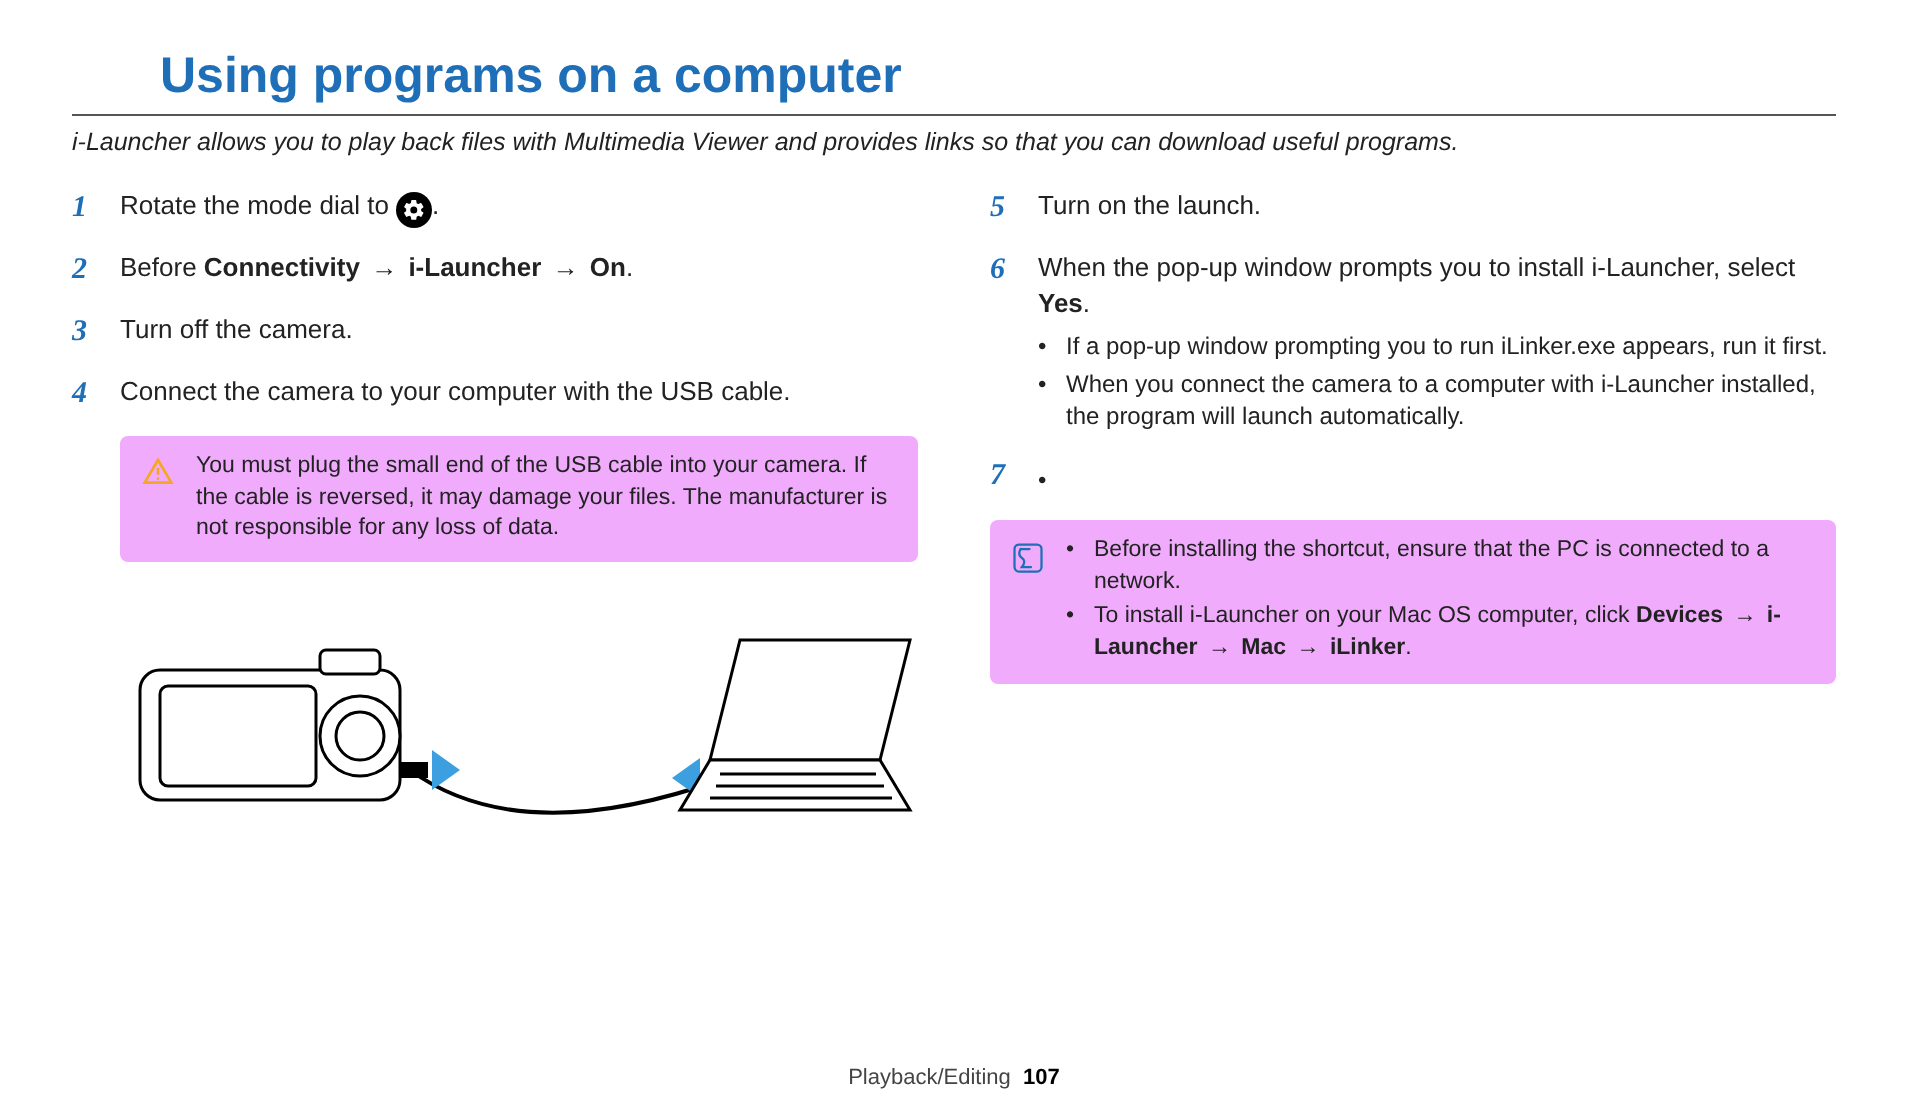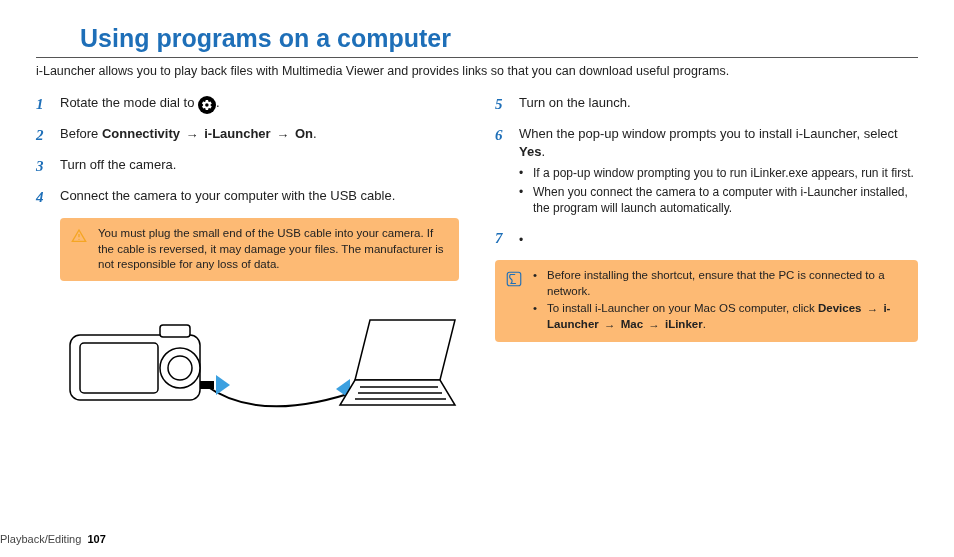--- a/index.html
+++ b/index.html
@@ -21,20 +21,21 @@
     margin-left: 44px;
   }
   .rule {
     border: none;
     border-top: 1px solid #555;
     margin: 4px 0 6px 0;
   }
   .intro {
     font-size: 12.5px;
     margin-bottom: 16px;
+    font-style: italic;
   }
   .columns {
     display: flex;
     gap: 36px;
   }
   .col {
     flex: 1;
     min-width: 0;
   }
   .section-title {
@@ -70,21 +71,21 @@
   .sub-bullets .bullet {
     display: flex;
     gap: 6px;
     margin-bottom: 2px;
     line-height: 1.35;
   }
   .sub-bullets .dot {
     min-width: 8px;
   }
   .note-box {
-    background: #fdba74;
+    background: #f0abfc;
     border-radius: 4px;
     padding: 8px 10px;
     display: flex;
     gap: 10px;
     font-size: 11.5px;
     line-height: 1.35;
     margin: 4px 0 14px 24px;
   }
   .note-box.blue-icon .icon-wrap { color: #1e6fb8; }
   .icon-wrap {
@@ -115,21 +116,21 @@
     align-items: center;
     justify-content: center;
     vertical-align: -4px;
   }
   .gear-icon svg { display: block; }
   .footer {
     position: absolute;
     bottom: 12px;
     left: 0;
     width: 100%;
-    text-align: left;
+    text-align: center;
     font-size: 11px;
     color: #444;
   }
   .footer .pg { font-weight: 700; color: #000; }
 </style>
 </head>
 <body>
 
 <h1 class="page-title">Using programs on a computer</h1>
 <hr class="rule">

